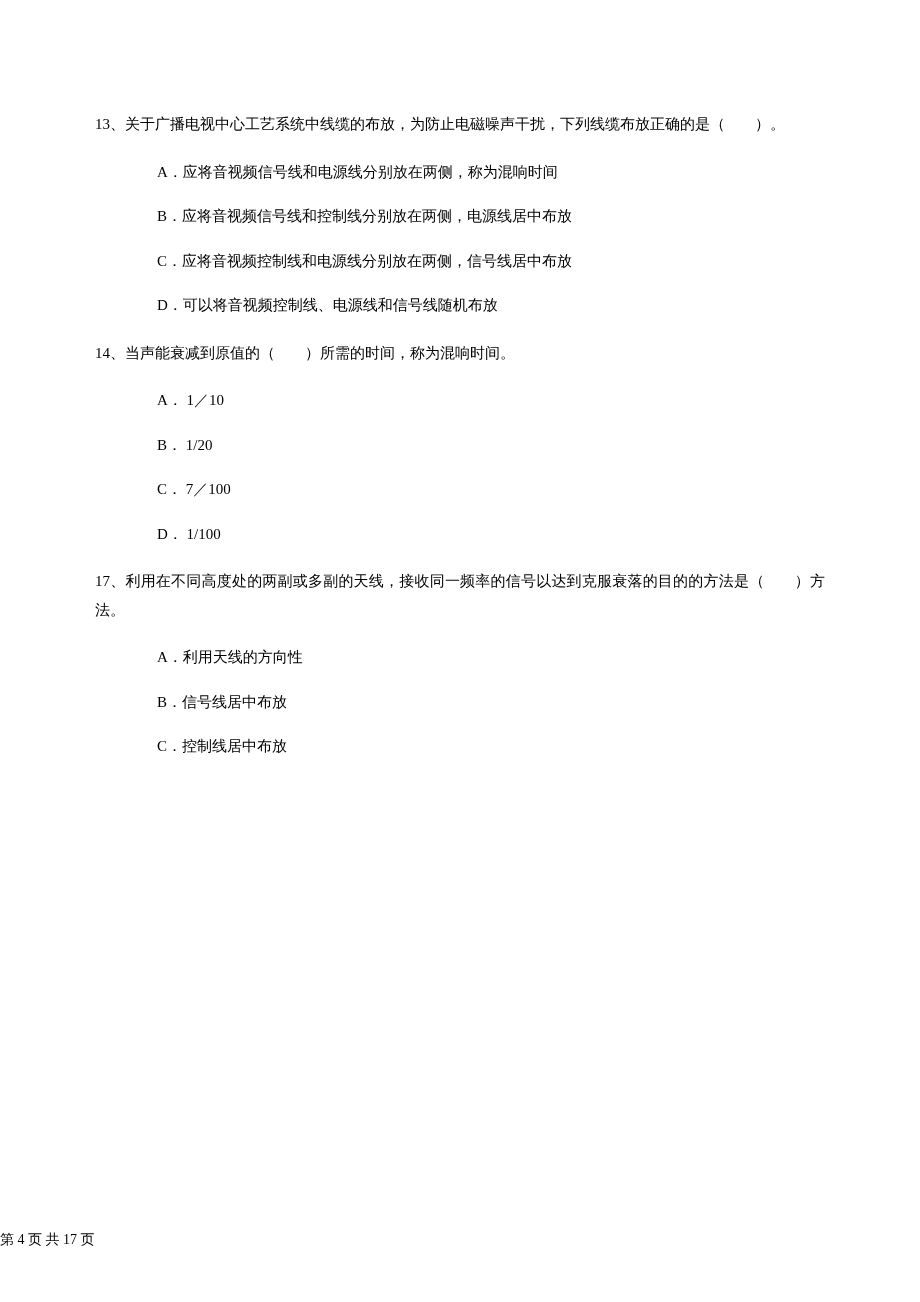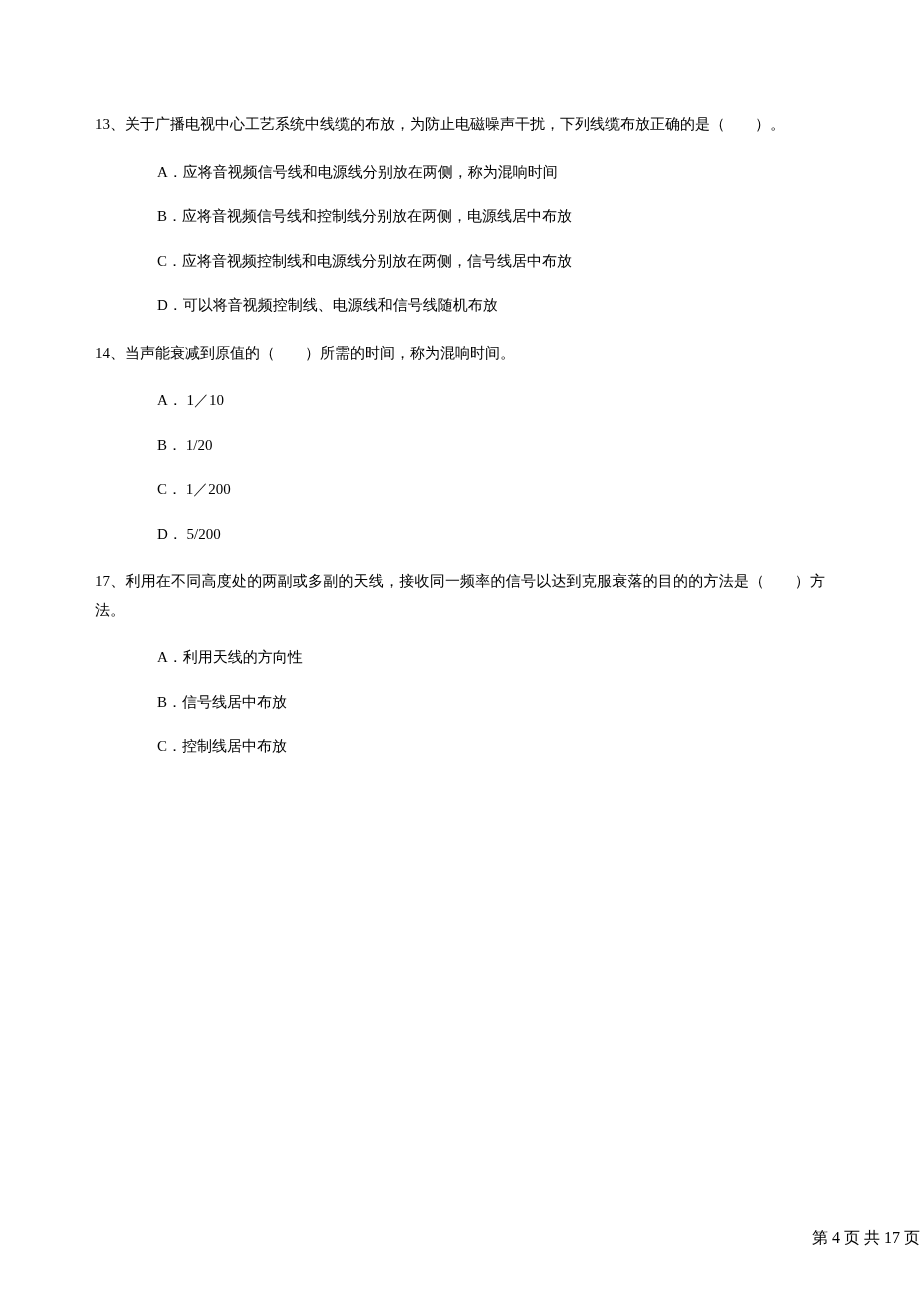--- a/index.html
+++ b/index.html
@@ -31,43 +31,43 @@
       margin-bottom: 22px;
     }
     .option:last-child {
       margin-bottom: 22px;
     }
     .page-footer {
       position: absolute;
       bottom: 52px;
       left: 0;
       right: 0;
-      text-align: right;
-      font-size: 16px;
+      text-align: left;
+      font-size: 14px;
     }
   </style>
 </head>
 <body>
 
 <div>
 
   <div class="question-block">
     <p class="question-text">13、关于广播电视中心工艺系统中线缆的布放，为防止电磁噪声干扰，下列线缆布放正确的是（　　）。</p>
     <p class="option">A．应将音视频信号线和电源线分别放在两侧，称为混响时间</p>
     <p class="option">B．应将音视频信号线和控制线分别放在两侧，电源线居中布放</p>
     <p class="option">C．应将音视频控制线和电源线分别放在两侧，信号线居中布放</p>
     <p class="option">D．可以将音视频控制线、电源线和信号线随机布放</p>
   </div>
 
   <div class="question-block">
     <p class="question-text">14、当声能衰减到原值的（　　）所需的时间，称为混响时间。</p>
     <p class="option">A． 1／10</p>
     <p class="option">B． 1/20</p>
-    <p class="option">C． 1／200</p>
-    <p class="option">D． 5/200</p>
+    <p class="option">C． 7／100</p>
+    <p class="option">D． 1/100</p>
   </div>
 
 
 
   <div class="question-block">
     <p class="question-text">17、利用在不同高度处的两副或多副的天线，接收同一频率的信号以达到克服衰落的目的的方法是（　　）方法。</p>
     <p class="option">A．利用天线的方向性</p>
     <p class="option">B．信号线居中布放</p>
     <p class="option">C．控制线居中布放</p>
   </div>

